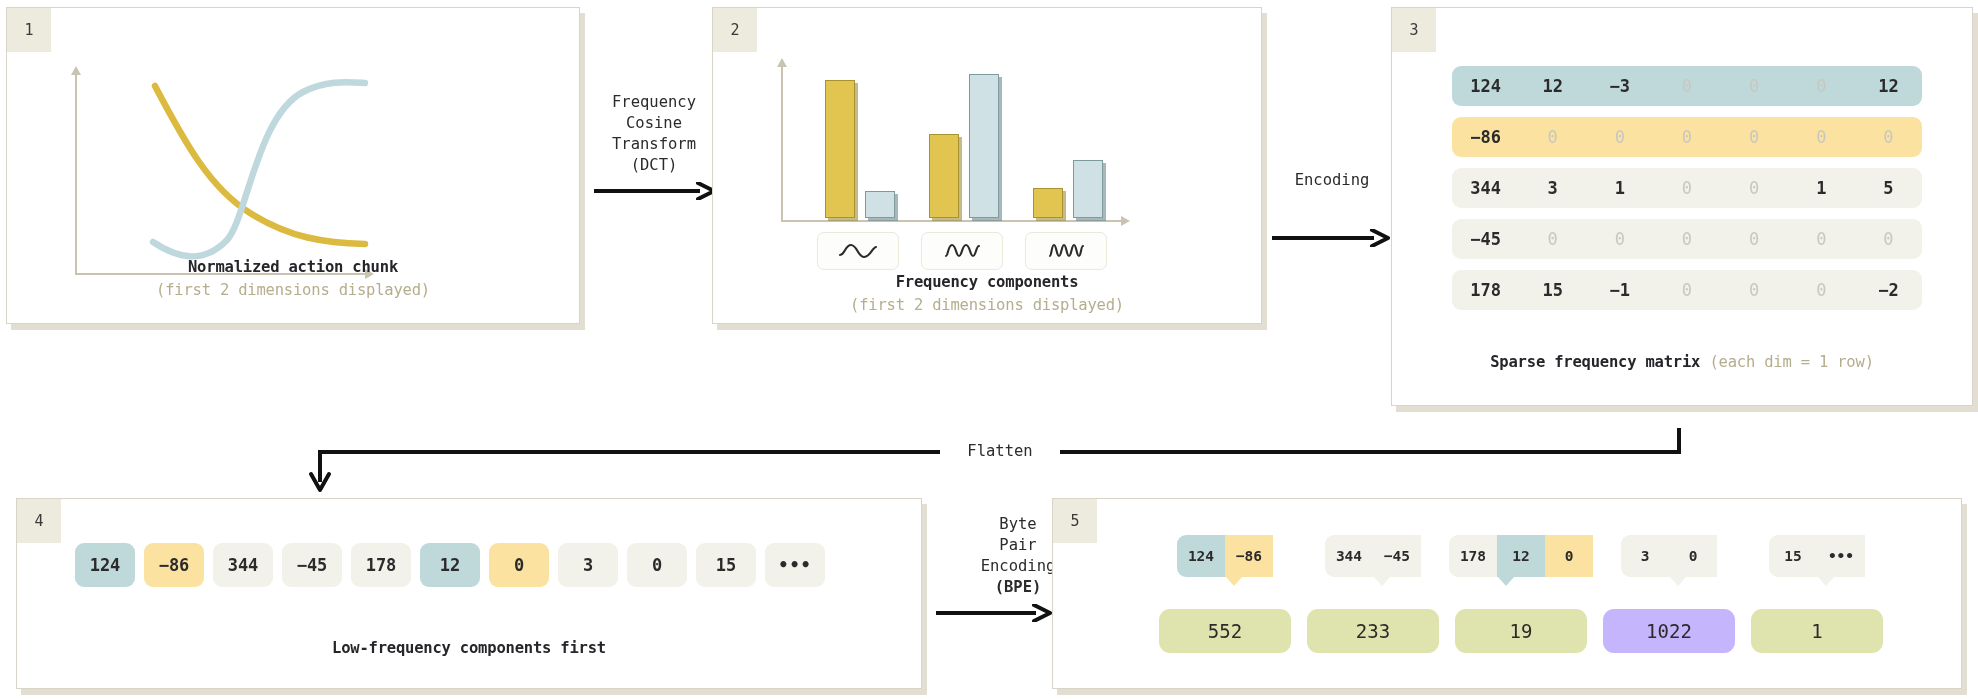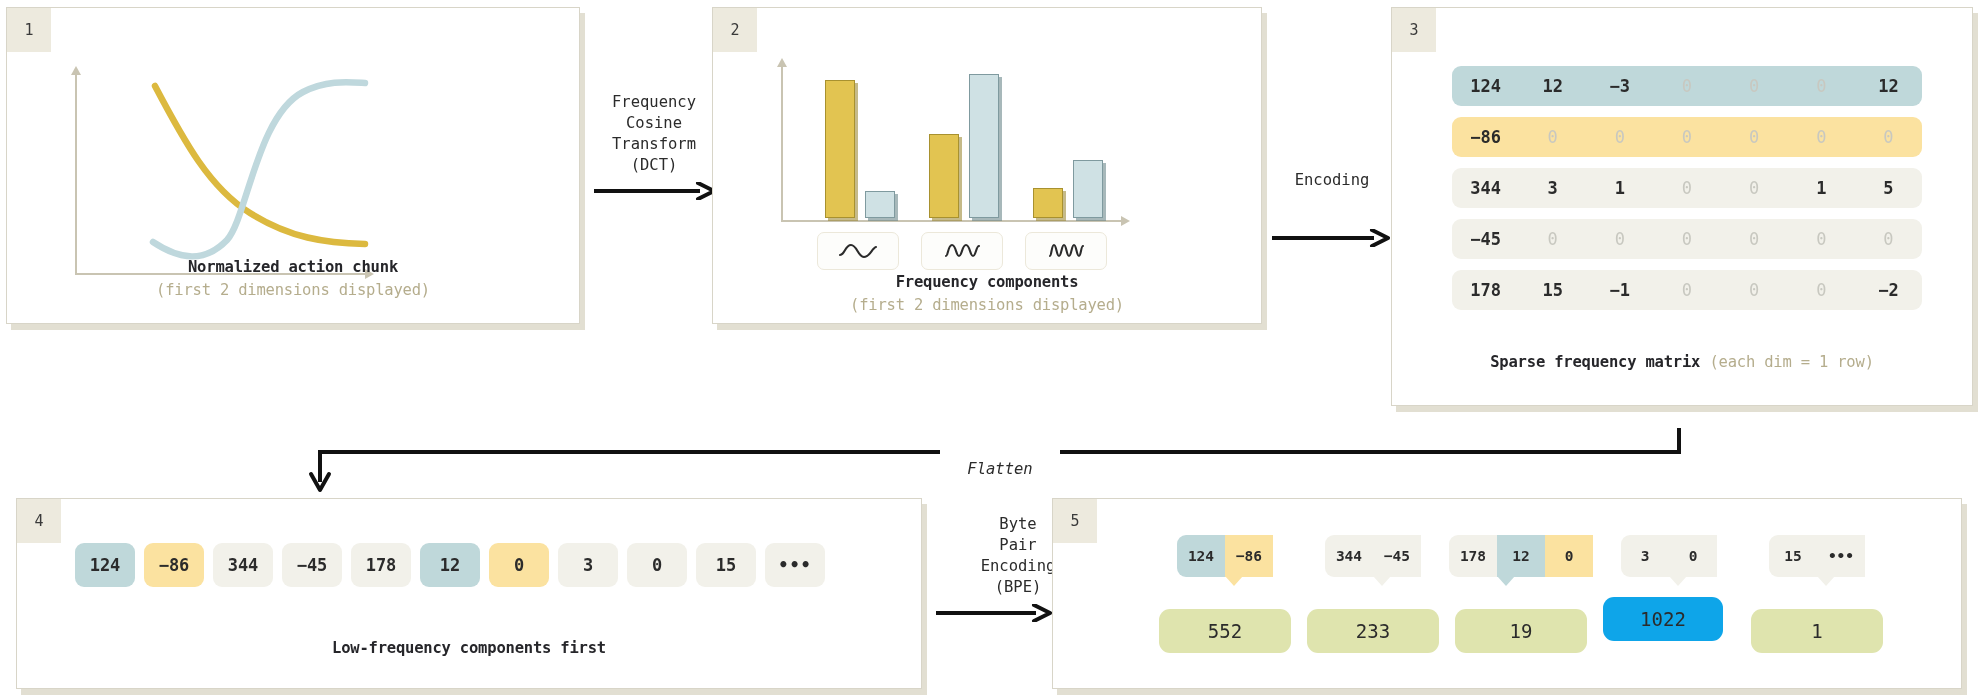--- a/index.html
+++ b/index.html
@@ -226,21 +226,21 @@
     <b>Sparse frequency matrix</b>
     <span class="sub">(each dim = 1 row)</span>
   </div>
 </div>
 
 <svg style="position:absolute;left:300px;top:420px;" width="1400" height="80" viewBox="0 0 1400 80">
   <path d="M 1379 8 L 1379 32 L 20 32 L 20 62" fill="none" stroke="#111" stroke-width="4"></path>
   <path d="M 11 54 L 20 70 L 29 54" fill="none" stroke="#111" stroke-width="4" stroke-linecap="round" stroke-linejoin="round"></path>
   <rect x="640" y="20" width="120" height="24" fill="#ffffff"></rect>
 </svg>
-<div class="conn" style="left:940px;top:459px;width:120px;font-style:italic;">Flatten</div>
+<div class="conn" style="left:940px;top:441px;width:120px;">Flatten</div>
 
 <div class="panel" style="left:16px;top:498px;width:904px;height:189px;">
   <div class="badge">4</div>
   <div id="chip-row">
       <div class="chip" style="left: 58px; top: 44px; width: 60px; height: 44px; background: rgb(191, 216, 218);">124</div>
       <div class="chip" style="left: 127px; top: 44px; width: 60px; height: 44px; background: rgb(251, 226, 160);">−86</div>
       <div class="chip" style="left: 196px; top: 44px; width: 60px; height: 44px; background: rgb(242, 241, 234);">344</div>
       <div class="chip" style="left: 265px; top: 44px; width: 60px; height: 44px; background: rgb(242, 241, 234);">−45</div>
       <div class="chip" style="left: 334px; top: 44px; width: 60px; height: 44px; background: rgb(242, 241, 234);">178</div>
       <div class="chip" style="left: 403px; top: 44px; width: 60px; height: 44px; background: rgb(191, 216, 218);">12</div>
@@ -252,21 +252,21 @@
     </div>
   <div class="cap" style="top:140px;">
     <b>Low-frequency components first</b>
   </div>
 </div>
 
 <div class="conn" style="left:956px;top:514px;width:124px;">
   <div>Byte</div>
   <div>Pair</div>
   <div>Encoding</div>
-  <div style="font-weight:normal;">(BPE)</div>
+  <div style="font-weight:bold;">(BPE)</div>
 </div>
 <div class="arrow-h" style="left:936px;top:604px;width:116px;">
   <svg width="116" height="18" viewBox="0 0 116 18">
     <line x1="0" y1="9" x2="100" y2="9" stroke="#111" stroke-width="4"></line>
     <path d="M 98 1 L 114 9 L 98 17" fill="none" stroke="#111" stroke-width="4" stroke-linecap="round" stroke-linejoin="round"></path>
   </svg>
 </div>
 
 <div class="panel" style="left:1052px;top:498px;width:908px;height:189px;">
   <div class="badge">5</div>
@@ -288,21 +288,21 @@
         <div class="seg" style="width: 48px; background: rgb(191, 216, 218);">12</div>
         <div class="seg" style="width: 48px; background: rgb(251, 226, 160);">0</div>
         <div class="notch" style="left: 48px; border-top: 10px solid rgb(191, 216, 218);"></div>
       </div>
       <div class="tok" style="left: 402px; top: 110px; width: 132px; height: 44px; background: rgb(223, 228, 174);">19</div>
       <div class="tip" style="left: 568px; top: 36px; width: 96px;">
         <div class="seg" style="width: 48px; background: rgb(242, 241, 234);">3</div>
         <div class="seg" style="width: 48px; background: rgb(242, 241, 234);">0</div>
         <div class="notch" style="left: 48px; border-top: 10px solid rgb(242, 241, 234);"></div>
       </div>
-      <div class="tok" style="left: 550px; top: 98px; width: 120px; height: 44px; background: #0ea5e9;">1022</div>
+      <div class="tok" style="left: 550px; top: 110px; width: 132px; height: 44px; background: #c4b5fd;">1022</div>
       <div class="tip" style="left: 716px; top: 36px; width: 96px;">
         <div class="seg" style="width: 48px; background: rgb(242, 241, 234);">15</div>
         <div class="seg" style="width: 48px; background: rgb(242, 241, 234);">•••</div>
         <div class="notch" style="left: 48px; border-top: 10px solid rgb(242, 241, 234);"></div>
       </div>
       <div class="tok" style="left: 698px; top: 110px; width: 132px; height: 44px; background: rgb(223, 228, 174);">1</div>
     </div>
 </div>
 
 </body></html>

